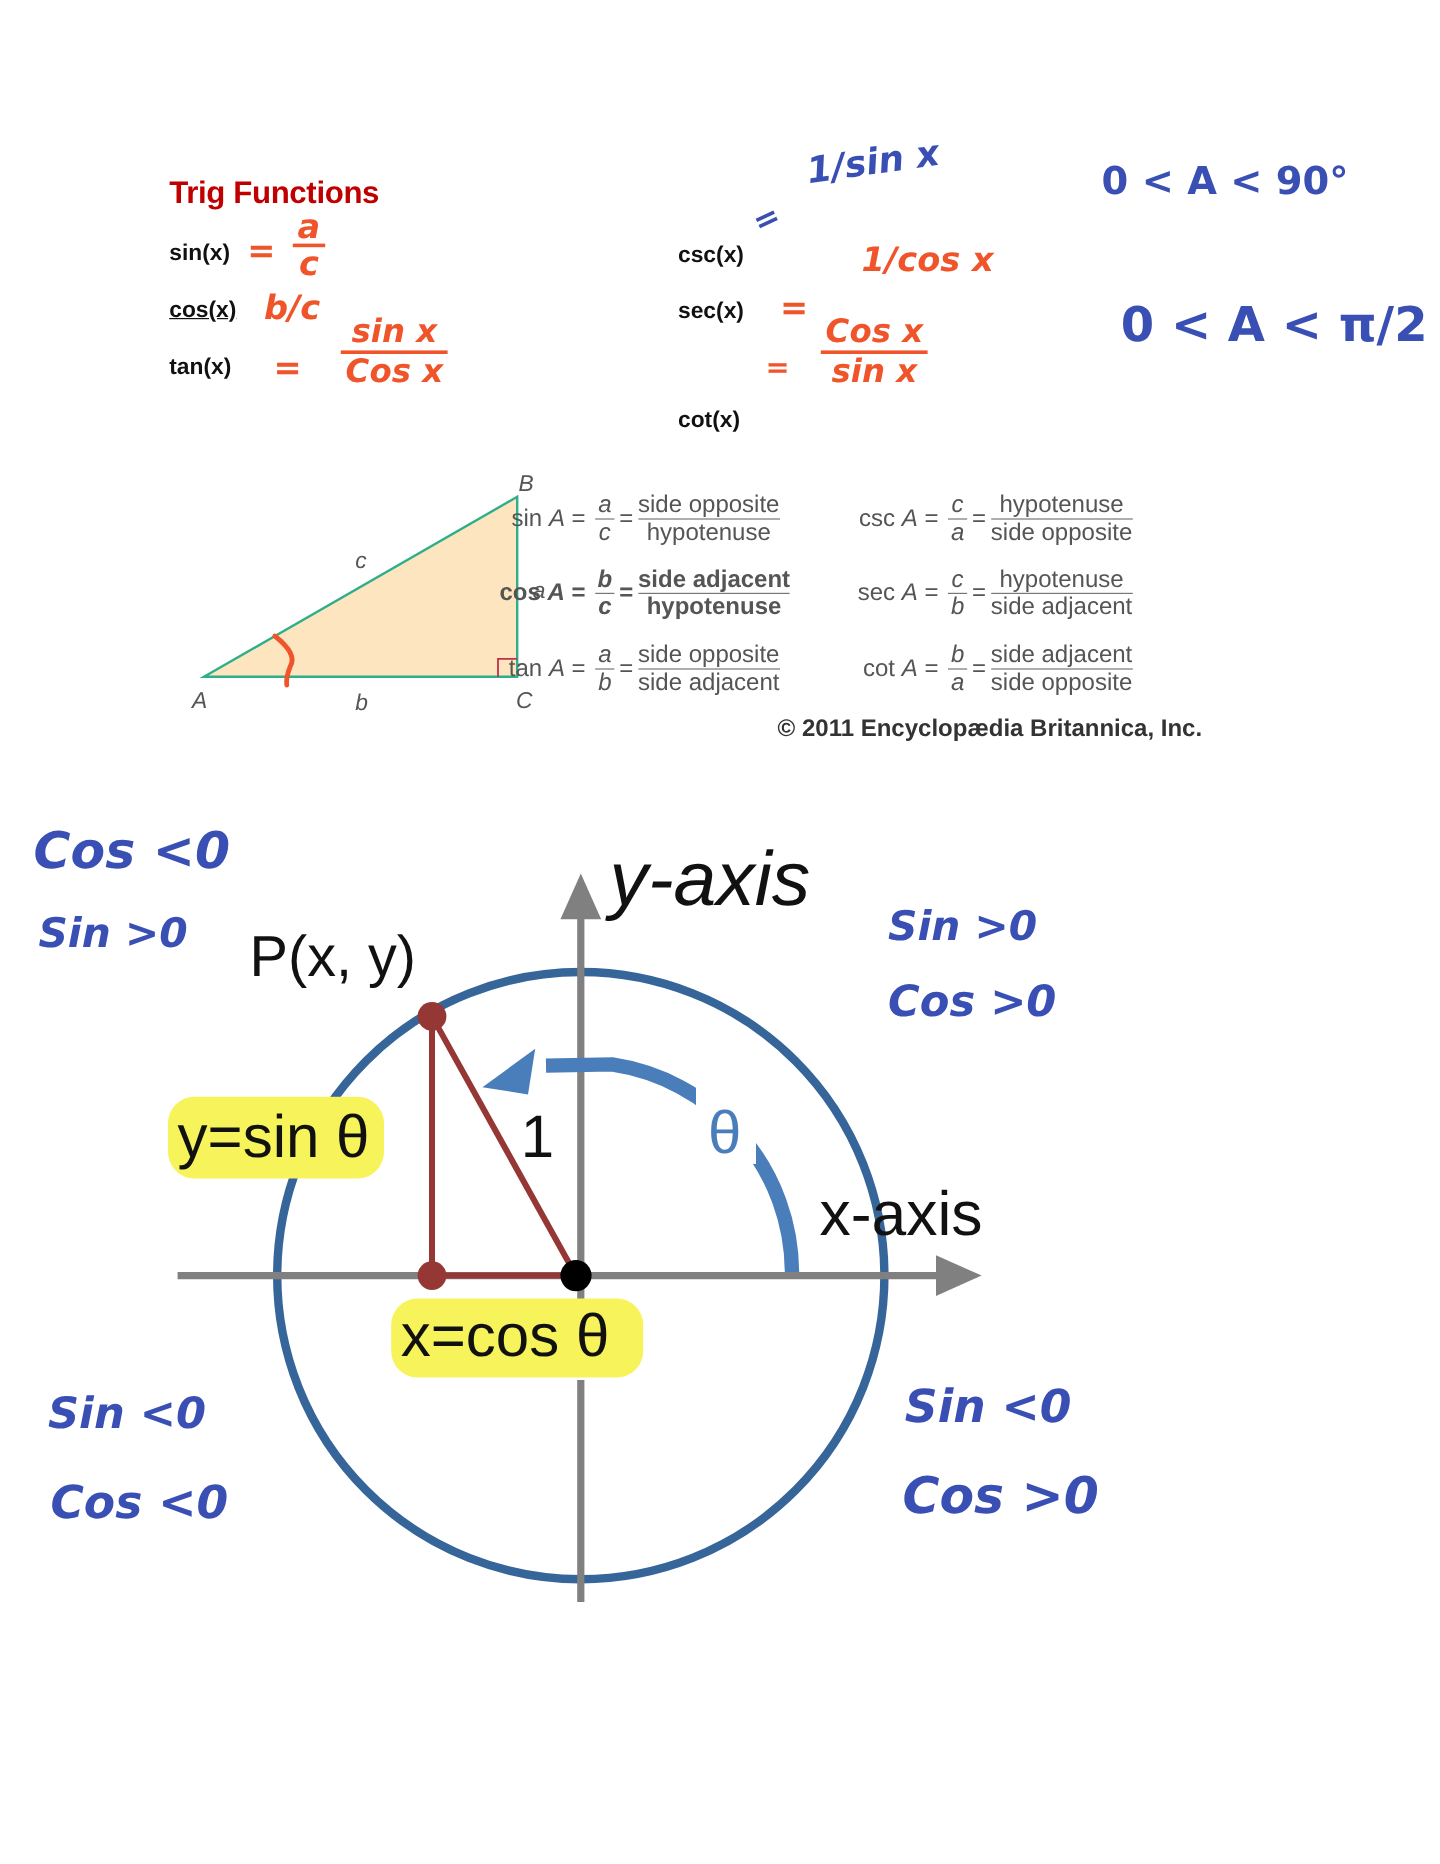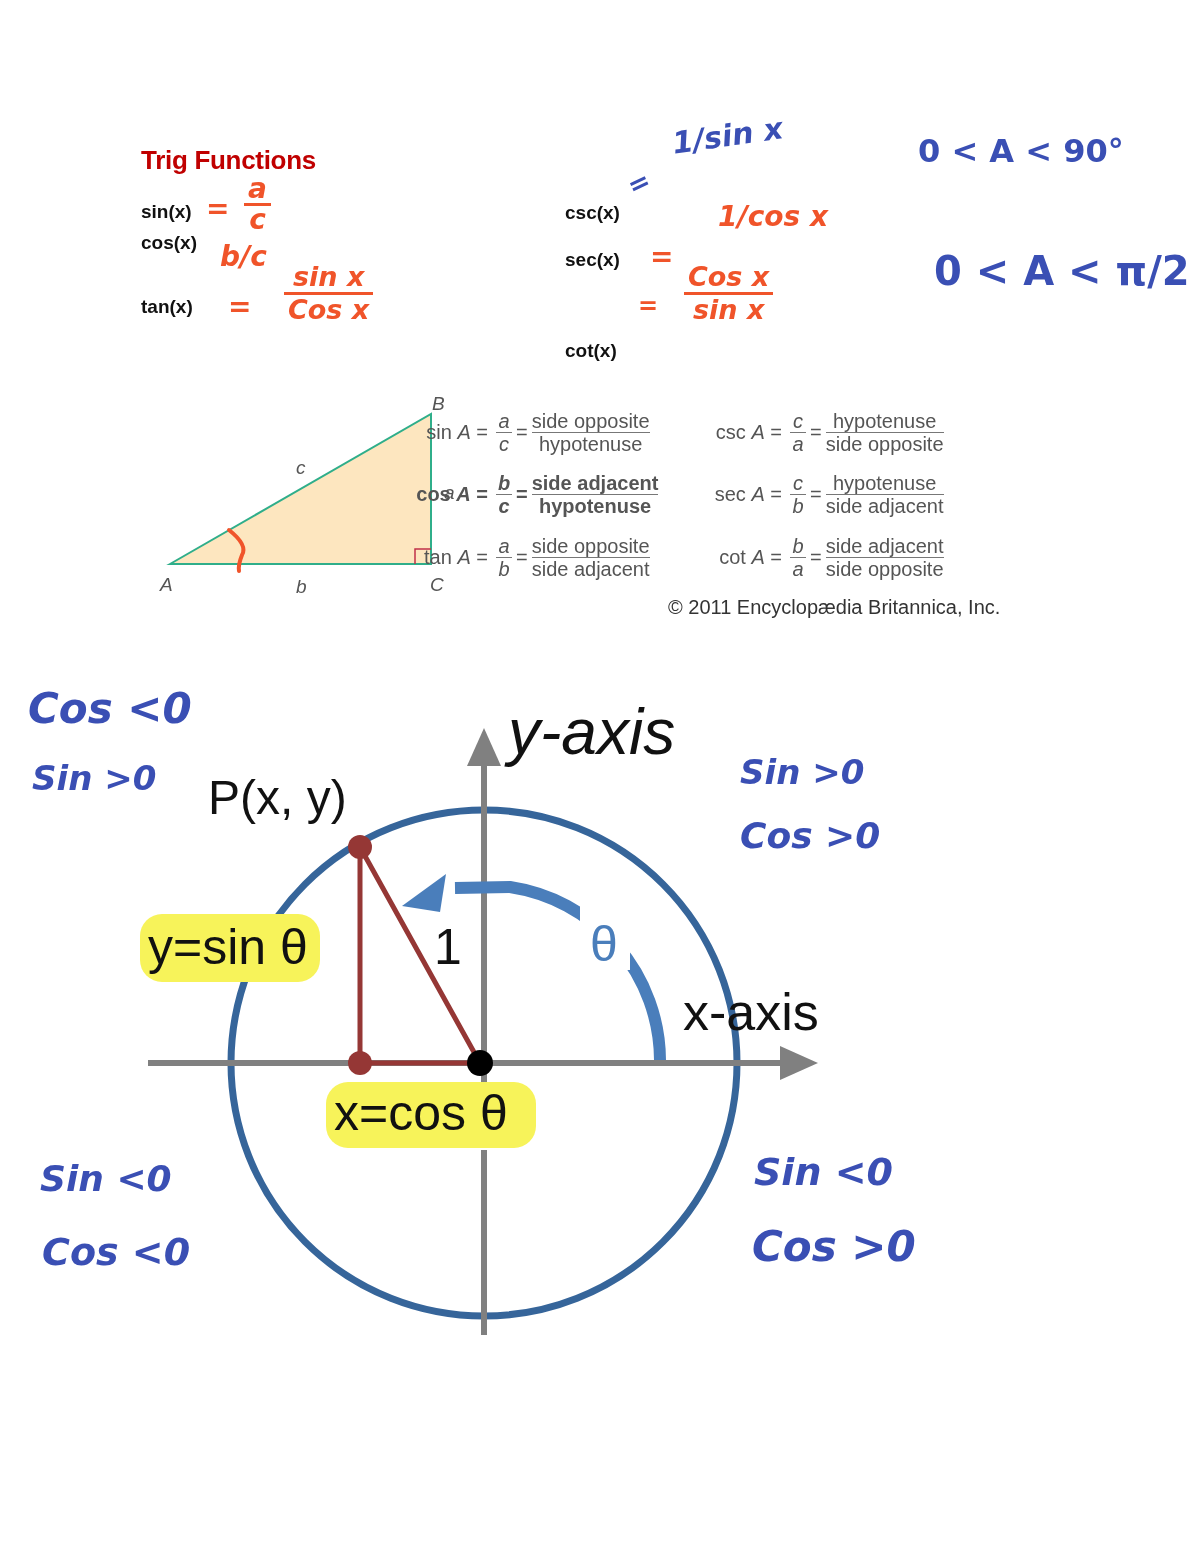--- a/index.html
+++ b/index.html
@@ -12,31 +12,31 @@
   .frac{display:inline-flex;flex-direction:column;align-items:center;}
   .frac .num{padding:0 4px;}
   .frac .bar{height:3px;align-self:stretch;}
   .brit{color:#555;font-size:20px;font-family:"Liberation Sans",sans-serif;}
   .brow{display:flex;align-items:center;position:absolute;}
   .brow .lbl{min-width:78px;text-align:right;padding-right:4px;}
   .brow .lbl i{font-family:"Liberation Sans",sans-serif;}
   .bfrac{display:inline-flex;flex-direction:column;align-items:center;margin:0 4px;line-height:22px;}
   .bfrac .bar{height:1px;background:#777;align-self:stretch;}
   .bfrac.small{font-style:italic;min-width:16px;}
-  .copy{left:668px;top:596px;font-size:20px;color:#333;}
+  .copy{left:648px;top:596px;font-size:20px;color:#333;font-weight:bold;}
   .unit-label{font-family:"Liberation Sans",sans-serif;color:#111;}
   .hl{background:#f7f35a;border-radius:22px;}
 </style>
 </head>
 <body>
 
 <div class="abs title">Trig Functions</div>
 
 <div class="abs fn" style="left:141px;top:201px;">sin(x)</div>
-<div class="abs fn" style="left:141px;top:232px;">cos(x)</div>
+<div class="abs fn" style="left:141px;top:248px;text-decoration:underline;">cos(x)</div>
 <div class="abs fn" style="left:141px;top:296px;">tan(x)</div>
 
 <div class="abs ink-o" style="left:206px;top:192px;font-size:28px;">=</div>
 <div class="abs ink-o frac" style="left:244px;top:175px;font-size:28px;line-height:28px;">
   <span class="num">a</span>
   <span class="bar" style="background:#f0542a;"></span>
   <span class="num">c</span>
 </div>
 
 <div class="abs ink-o" style="left:220px;top:240px;font-size:28px;">b/c</div>

